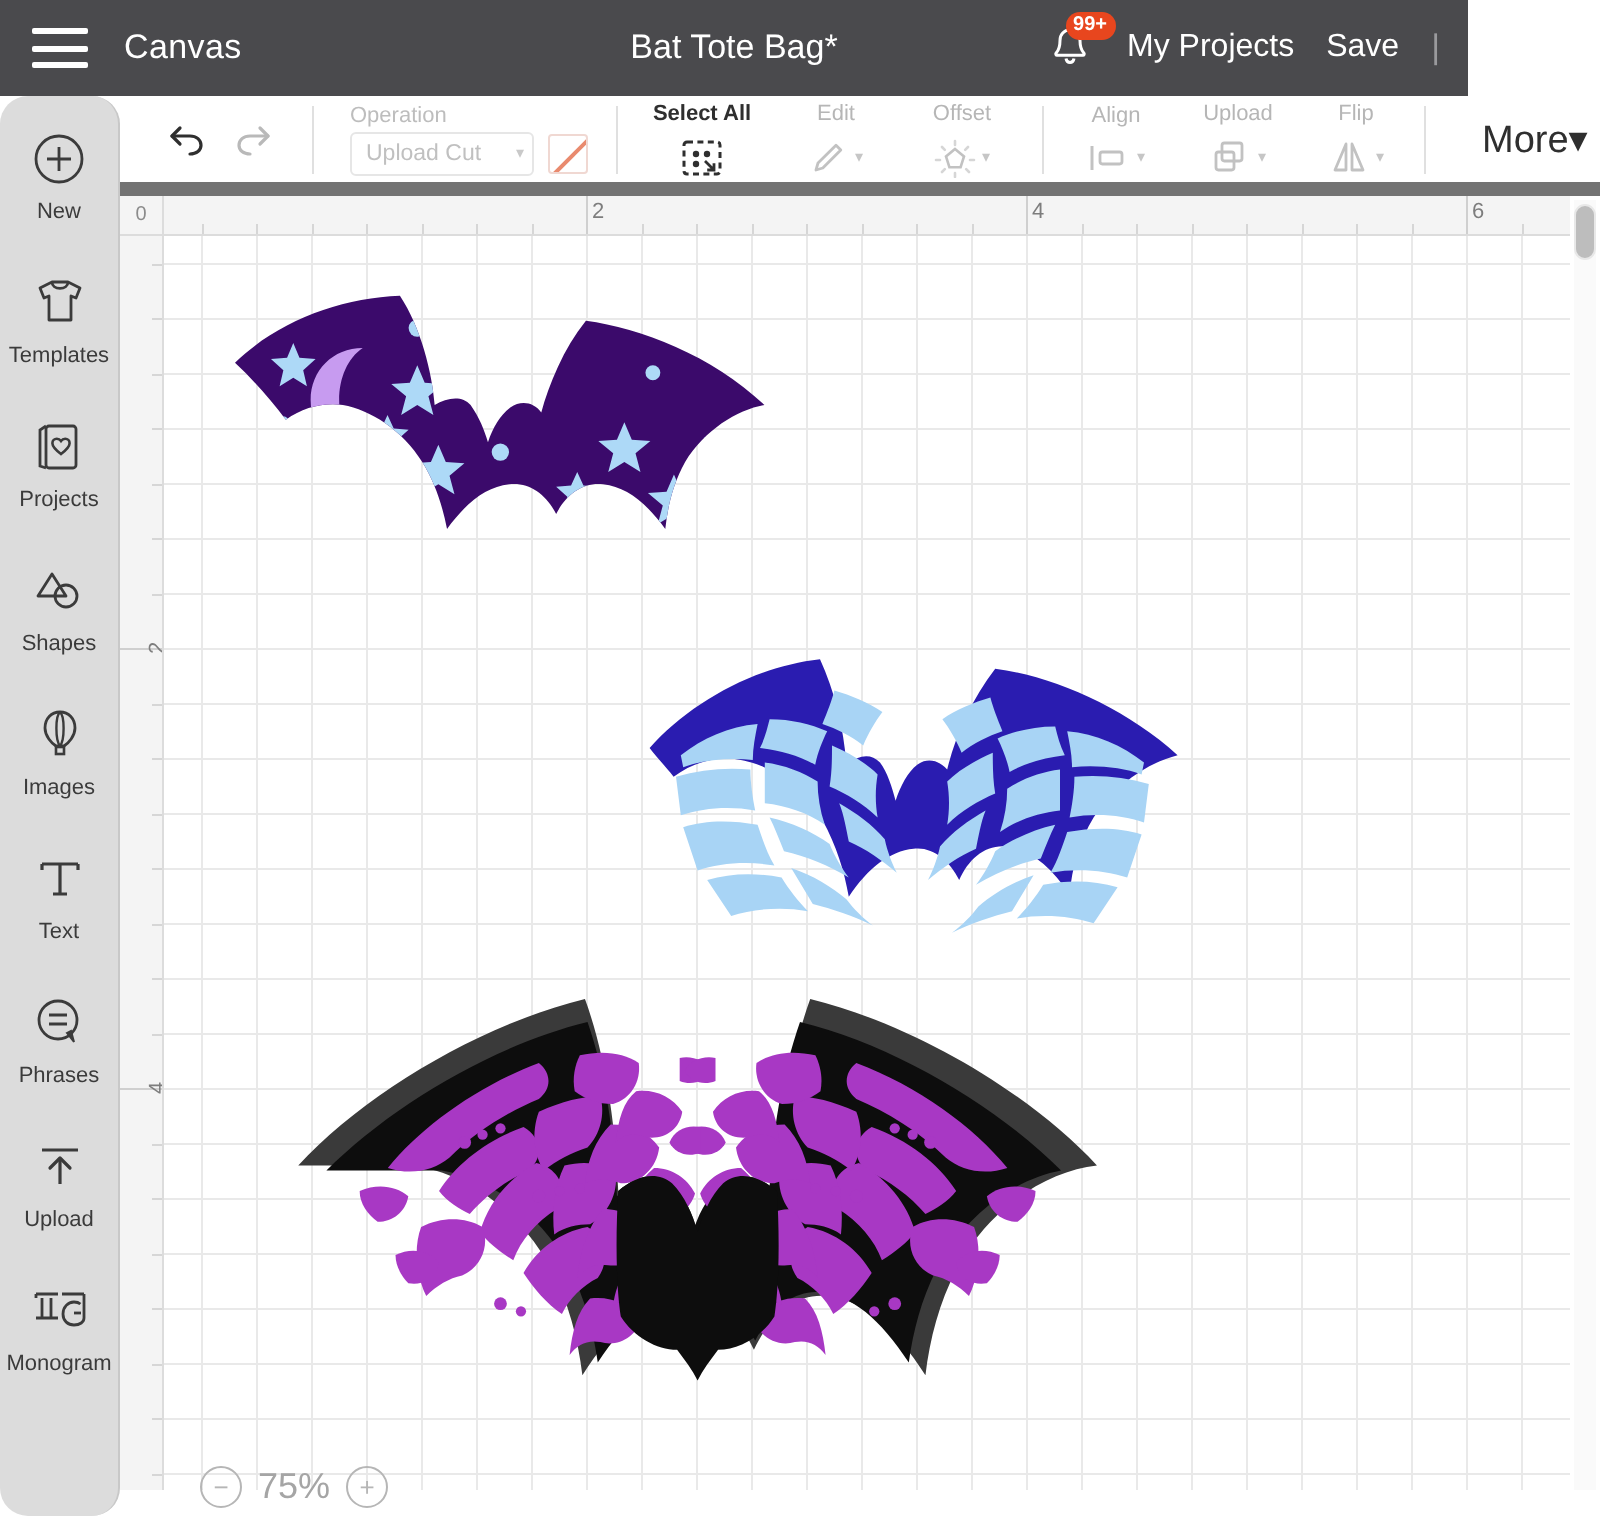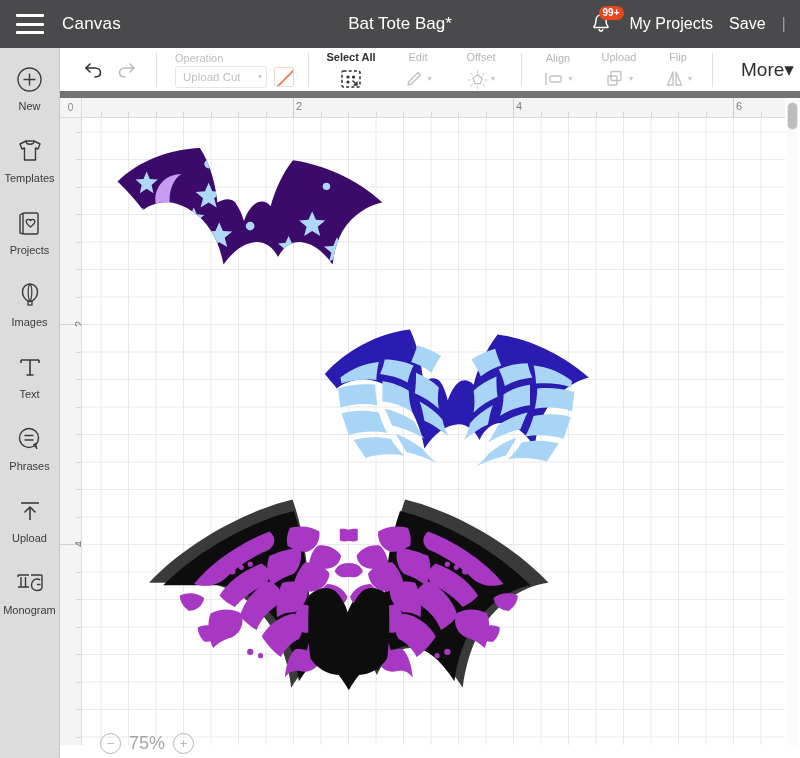--- a/index.html
+++ b/index.html
@@ -5,21 +5,21 @@
   * { box-sizing: border-box; margin:0; padding:0; }
   html, body {
     width: 800px; height: 758px;
     font-family: "Liberation Sans", sans-serif;
     overflow: hidden; background:#fff;
   }
   #app { position:relative; width:800px; height:758px; }
 
   
   .topbar {
-    position:absolute; left:0; top:0; width:800px; height:48px;
+    position:absolute; left:0; top:0; width:734px; height:48px;
     background:#4a4a4d; display:flex; align-items:center;
     color:#fff;
   }
   .hamburger { width:28px; height:20px; margin-left:16px; margin-right:18px;
      display:flex; flex-direction:column; justify-content:space-between; cursor:pointer;}
   .hamburger span { display:block; height:3px; background:#fff; border-radius:1px; }
   .tb-canvas { font-size:17px; color:#fff; letter-spacing:.2px; }
   .tb-title { position:absolute; left:0; right:0; text-align:center; font-size:17px;
     color:#fff; pointer-events:none; }
   .tb-right { margin-left:auto; display:flex; align-items:center; gap:16px;
@@ -31,20 +31,21 @@
     line-height:11px; min-width:22px; text-align:center; }
   .tb-link { font-size:16px; color:#fff; cursor:pointer; white-space:nowrap;}
   .tb-div { color:#9a9a9d; font-size:17px; }
 
   
   .sidebar {
     position:absolute; left:0; top:48px; width:60px; height:710px;
     background:#dcdcdc; border-right:1px solid #c8c8c8;
     display:flex; flex-direction:column; align-items:center;
     padding-top:14px;
+    border-radius:14px;
   }
   .side-item { width:60px; height:72px; display:flex; flex-direction:column;
     align-items:center; justify-content:flex-start; cursor:pointer; }
   .side-ico { height:34px; display:flex; align-items:center; justify-content:center;
     color:#3b3b3b; }
   .side-lbl { font-size:11px; color:#3b3b3b; margin-top:4px; }
 
   
   .toolbar { position:absolute; left:60px; top:48px; width:740px; height:50px;
     background:#fff; border-bottom:7px solid #737373; display:flex; align-items:center;
@@ -170,20 +171,29 @@
       <div class="side-ico">
         <svg width="24" height="27" viewBox="0 0 24 27">
           <rect x="5" y="3" width="15" height="21" rx="1.5" fill="none" stroke="#3b3b3b" stroke-width="1.4"></rect>
           <path d="M5 3 L2 5 L2 23 L5 24" fill="none" stroke="#3b3b3b" stroke-width="1.4"></path>
           <path d="M12.5 17c-3-2.3-4.3-3.7-4.3-5.4 0-1.3 1-2.2 2.2-2.2.8 0 1.6.4 2.1 1.1.5-.7 1.3-1.1 2.1-1.1 1.2 0 2.2.9 2.2 2.2 0 1.7-1.3 3.1-4.3 5.4z" fill="none" stroke="#3b3b3b" stroke-width="1.3"></path>
         </svg>
       </div>
       <div class="side-lbl">Projects</div>
     </div>
 
+    <div class="side-item">
+      <div class="side-ico">
+        <svg width="28" height="25" viewBox="0 0 28 25">
+          <path d="M10 4 L17 15 L3 15 Z" fill="none" stroke="#3b3b3b" stroke-width="1.4" stroke-linejoin="round"></path>
+          <circle cx="17" cy="15" r="5.5" fill="none" stroke="#3b3b3b" stroke-width="1.4"></circle>
+        </svg>
+      </div>
+      <div class="side-lbl">Shapes</div>
+    </div>
 
     <div class="side-item">
       <div class="side-ico">
         <svg width="24" height="27" viewBox="0 0 24 27">
           <path d="M12 2c-4.4 0-7.5 3.4-7.5 8 0 4 3.3 7.6 5.5 9h4c2.2-1.4 5.5-5 5.5-9 0-4.6-3.1-8-7.5-8z" fill="none" stroke="#3b3b3b" stroke-width="1.4"></path>
           <path d="M12 2c-2.4 2-2.4 14 0 17M12 2c2.4 2 2.4 14 0 17" fill="none" stroke="#3b3b3b" stroke-width="1.2"></path>
           <rect x="10" y="19.5" width="4" height="3.5" fill="none" stroke="#3b3b3b" stroke-width="1.3"></rect>
         </svg>
       </div>
       <div class="side-lbl">Images</div>

